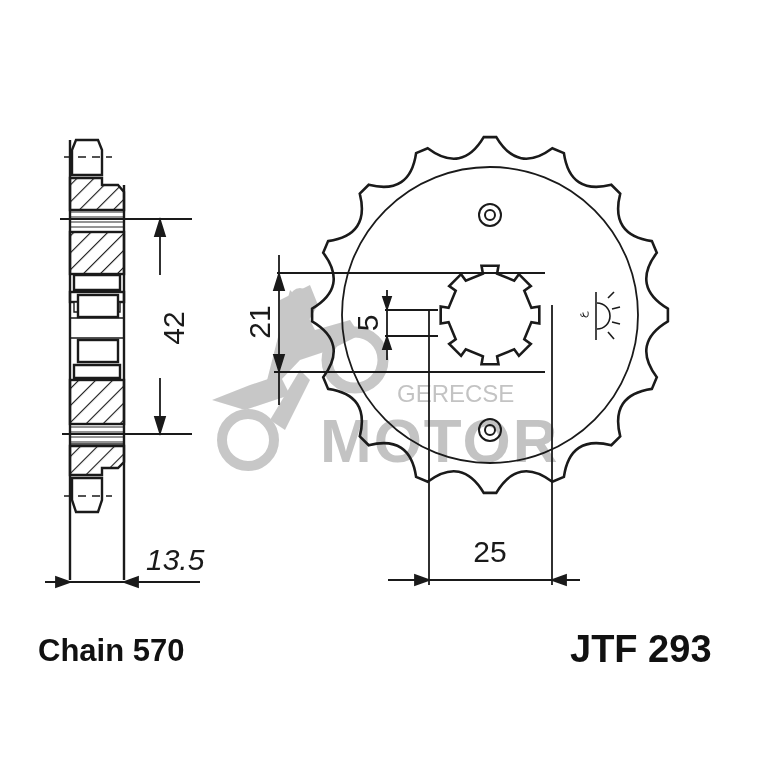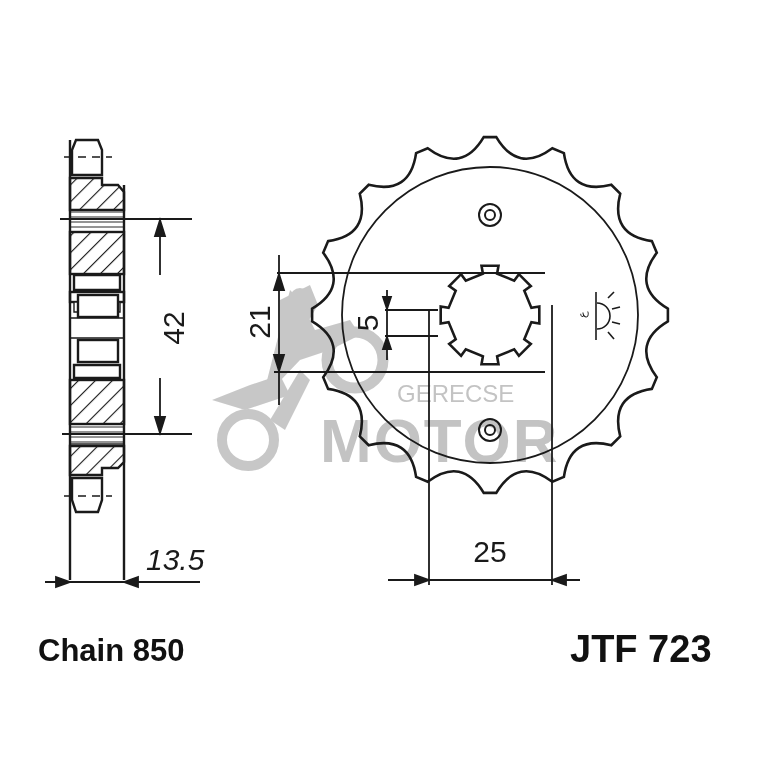--- a/index.html
+++ b/index.html
@@ -134,15 +134,15 @@
     <g stroke="#1a1a1a" stroke-width="1.8" fill="#1a1a1a">
       <line x1="429" y1="310" x2="429" y2="585"></line>
       <line x1="552" y1="305" x2="552" y2="585"></line>
       <line x1="388" y1="580" x2="580" y2="580"></line>
       <polygon points="429,580 415,575 415,585"></polygon>
       <polygon points="552,580 566,575 566,585"></polygon>
     </g>
     <text class="dim-text" x="490" y="562" text-anchor="middle">25</text>
   </svg>
 
-  <div class="caption chain-label">Chain 850</div>
-  <div class="caption part-label">JTF 723</div>
+  <div class="caption chain-label">Chain 570</div>
+  <div class="caption part-label">JTF 293</div>
 </div>
 
 </body></html>

